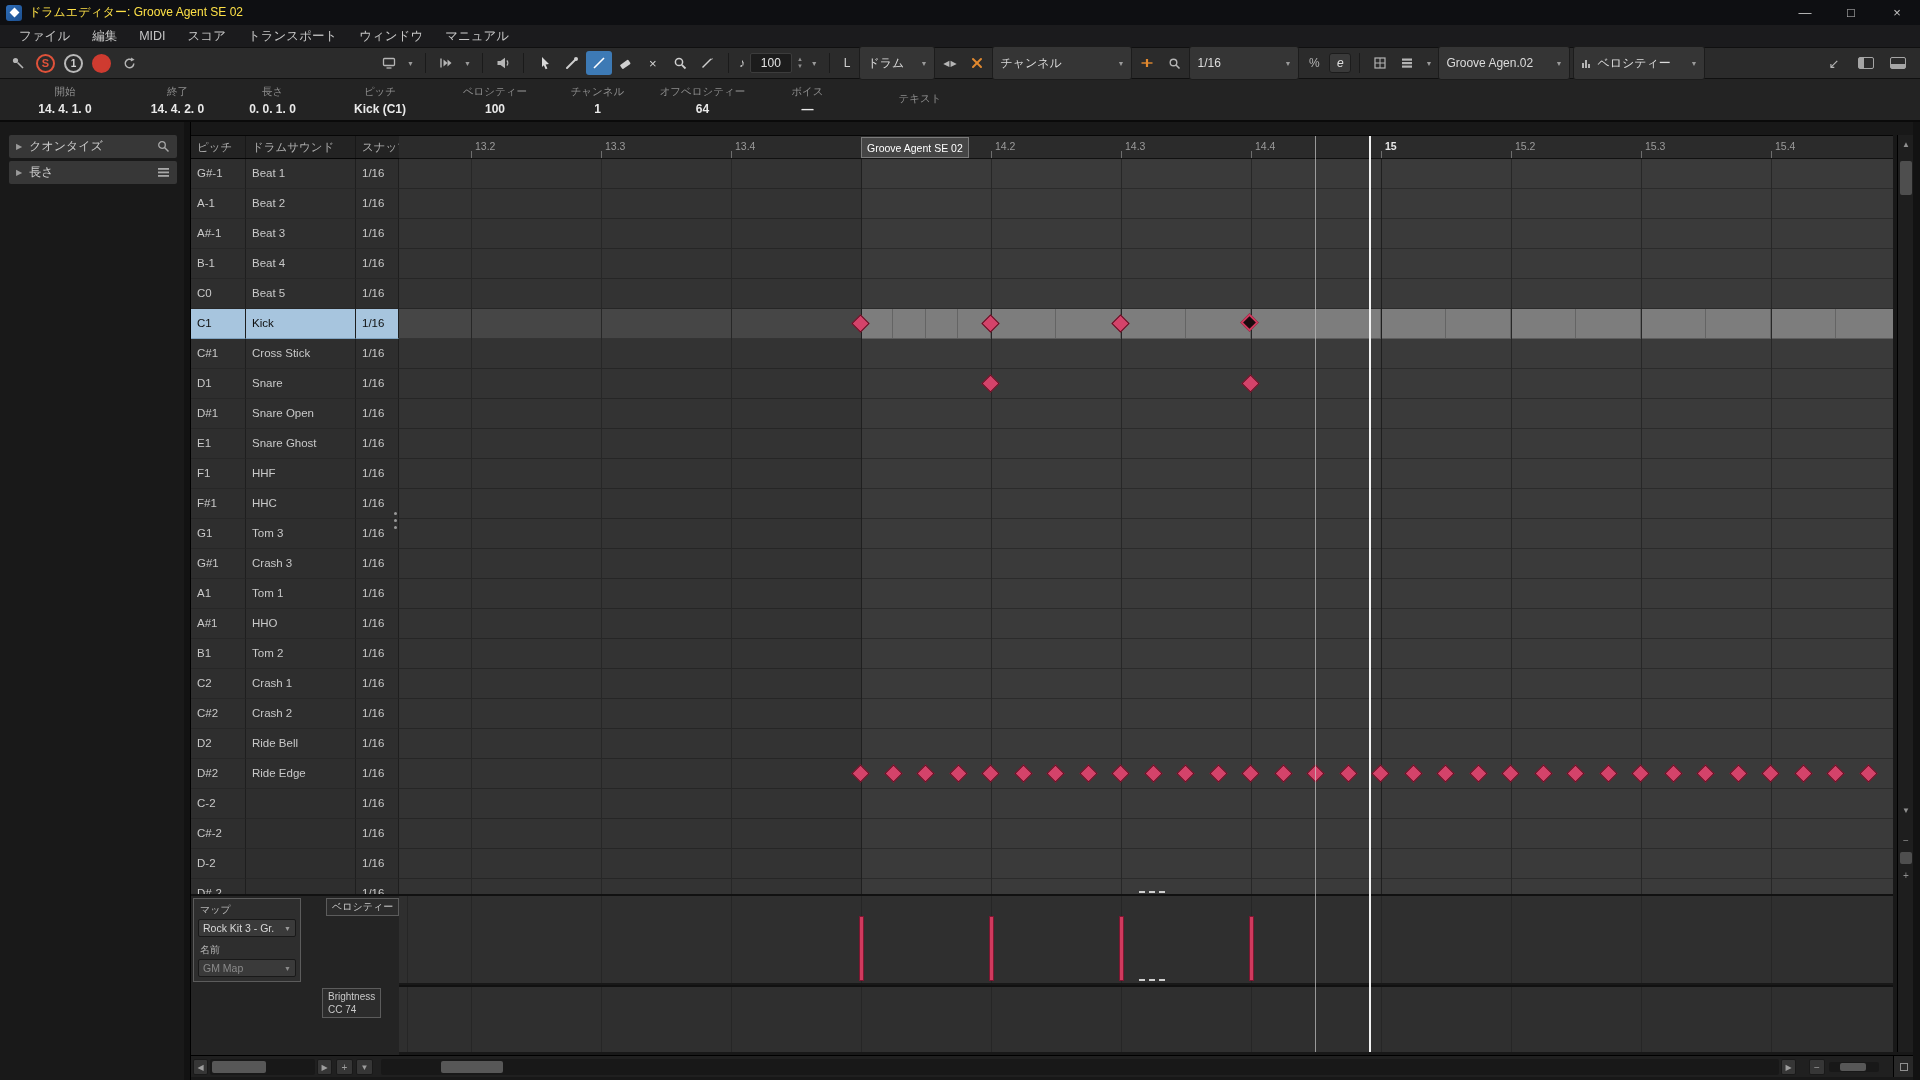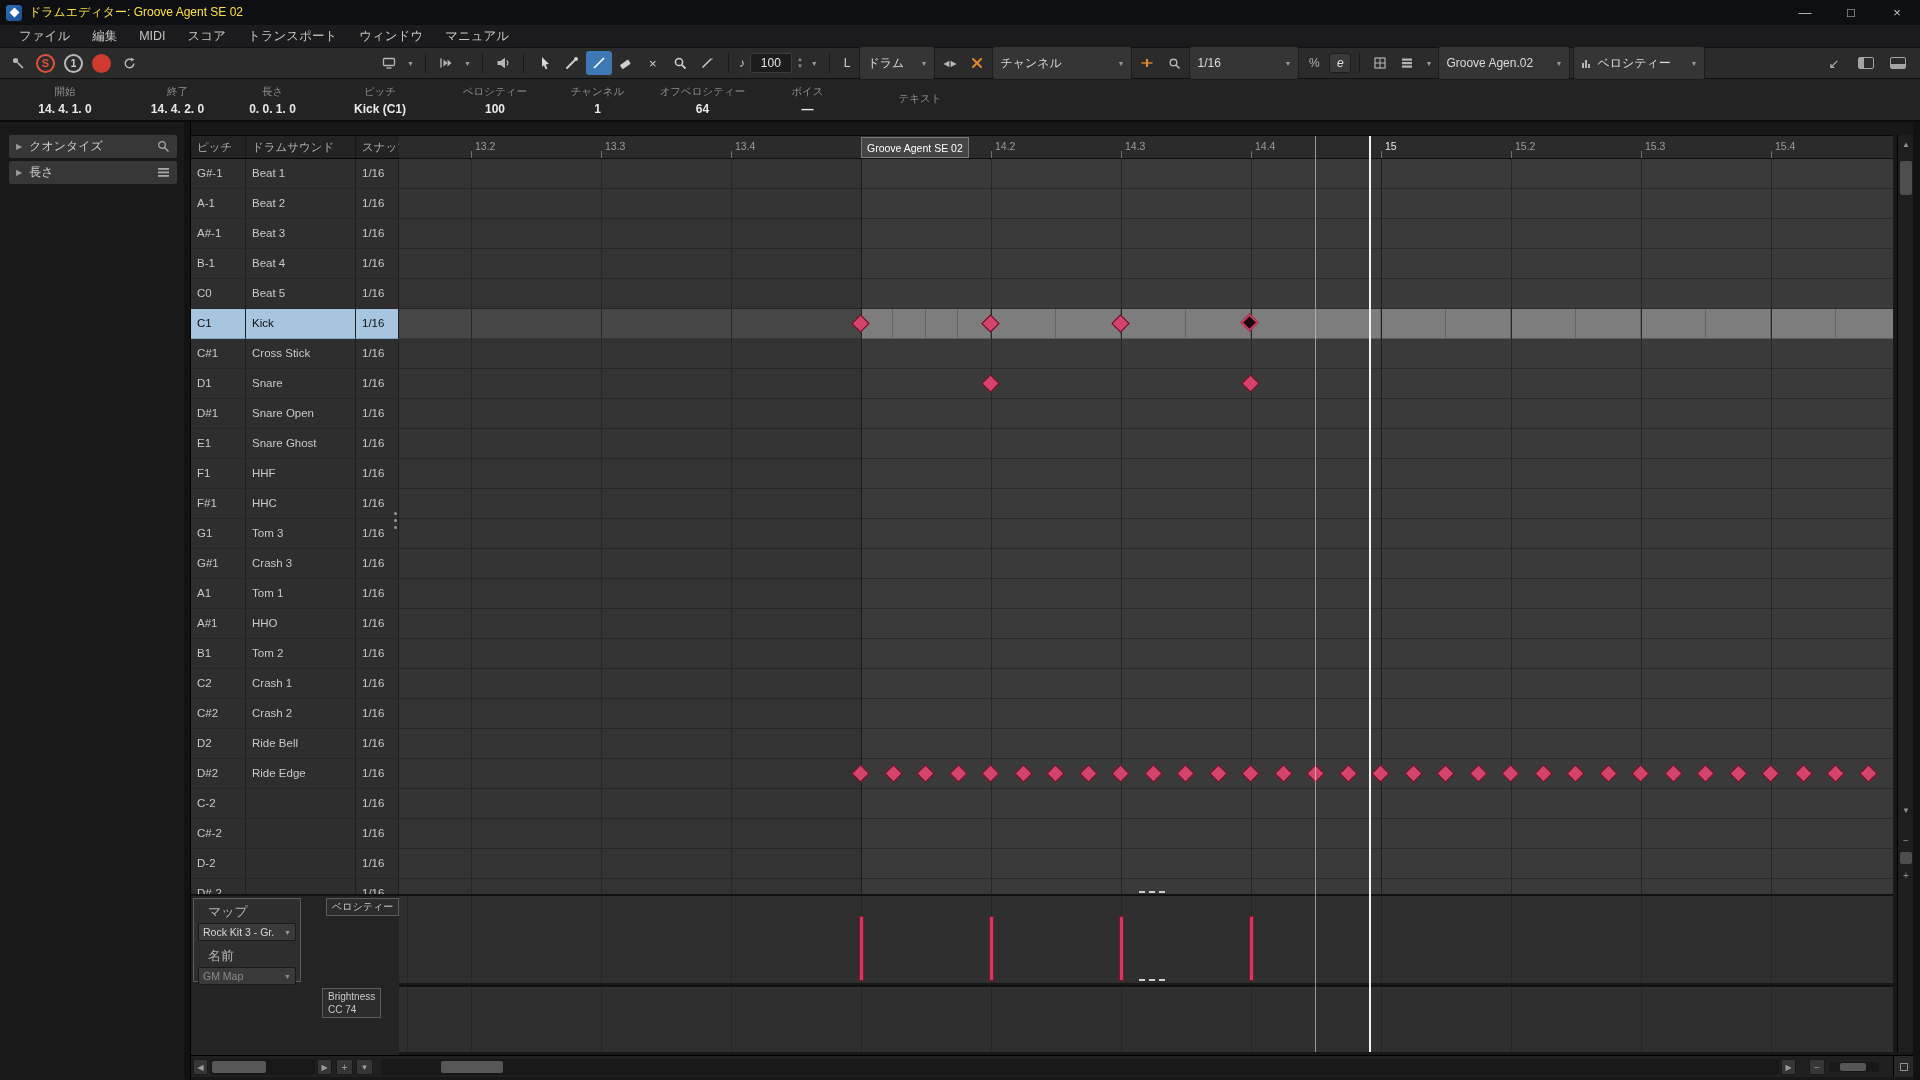--- a/index.html
+++ b/index.html
@@ -52,21 +52,21 @@
   .lp-label{font-size:12px;color:#ccc;white-space:nowrap}
   .lp-icon{margin-left:auto}
   
   .editor{position:absolute;left:190px;top:0;width:1730px;height:958px;background:#181818;border-left:1px solid #000}
   .list-header{position:absolute;left:0;top:13px;width:208px;height:24px;display:flex;background:#232323;border-top:1px solid #060606;border-bottom:1px solid #060606;z-index:4}
   .lh-cell{font-size:11.5px;color:#aeaeae;line-height:22px;padding-left:6px;border-right:1px solid #181818;overflow:hidden;white-space:nowrap}
   .lh-pitch{width:55px}.lh-sound{width:110px}.lh-snap{width:43px;border-right:none}
   .ruler{position:absolute;left:208px;top:13px;width:1494px;height:24px;background:#2b2b2b;border-top:1px solid #060606;border-bottom:1px solid #111;overflow:hidden;z-index:4}
   .tick{position:absolute;bottom:0;width:1px;height:7px;background:#6e6e6e}
   .tick-label{position:absolute;top:4px;font-size:10.5px;color:#9b9b9b;white-space:nowrap}
-  .tick-label.emph{color:#e8e8e8;font-weight:normal}
+  .tick-label.emph{color:#e8e8e8;font-weight:bold}
   .part-label{position:absolute;left:462px;top:1px;height:21px;background:#454545;border:1px solid #7a7a7a;color:#fff;font-size:10.5px;display:flex;align-items:center;padding:0 5px;white-space:nowrap;z-index:3}
   .rows-wrap{position:absolute;left:0;top:37px;width:1702px;height:735px;overflow:hidden;z-index:1}
   .drum-row{display:flex;height:30px}
   .cell{font-size:11.5px;color:#c9c9c9;line-height:29px;padding-left:6px;background:#2e2e2e;border-right:1px solid #1e1e1e;border-bottom:1px solid #272727;overflow:hidden;white-space:nowrap;flex:none}
   .c-pitch{width:55px}.c-sound{width:110px}.c-snap{width:43px}
   .drum-row.sel .cell{background:#a7c5de;color:#0f0f0f;border-bottom-color:#7fa2bf}
   .lane{flex:1;position:relative;background:linear-gradient(90deg,#333 0,#333 462px,#3a3a3a 462px);border-bottom:1px solid rgba(0,0,0,.25)}
   .drum-row.sel .lane{background:linear-gradient(90deg,#464646 0,#464646 462px,#7d7d7d 462px)}
   .sel-ticks{position:absolute;left:462px;top:0;right:0;bottom:0;background:repeating-linear-gradient(90deg,transparent 0,transparent 31.5px,rgba(0,0,0,.2) 31.5px,rgba(0,0,0,.2) 32.5px)}
   .grid-overlay{position:absolute;left:208px;top:37px;width:1494px;height:735px;pointer-events:none;z-index:2}
@@ -74,21 +74,21 @@
   .gline.bar{background:#1f1f1f}
   .notes-layer{position:absolute;left:208px;top:37px;width:1494px;height:735px;overflow:hidden;z-index:3}
   .note{position:absolute;width:13px;height:13px;background:#d4436a;border:1px solid #5a0f20;transform:rotate(45deg)}
   .note.selected{background:#1a0b0f;border:2px solid #cf3a5e}
   .vel-lane,.cc-lane{position:absolute;left:208px;width:1494px;background-color:#2f2f2f;border-top:2px solid #111;overflow:hidden;background-image:repeating-linear-gradient(90deg,#262626 0,#262626 1px,transparent 1px,transparent 130px);background-position:72px 0}
   .vel-lane{top:772px;height:89px}
   .cc-lane{top:863px;height:67px}
   .vbar{position:absolute;bottom:2px;width:5px;background:#cf3a5e;border:1px solid #7c1630}
   .left-bottom{position:absolute;left:0;top:772px;width:208px;height:161px;background:#242424;border-top:2px solid #111;z-index:4}
   .map-box{position:absolute;left:2px;top:2px;width:108px;height:84px;background:#2e2e2e;border:1px solid #5c5c5c;padding:3px 4px}
-  .map-lbl{font-size:13px;color:#b5b5b5;margin:1px 0 2px 10px;white-space:nowrap}
+  .map-lbl{font-size:10px;color:#b5b5b5;margin:1px 0 2px 2px;white-space:nowrap}
   .map-dd{height:18px;background:#3a3a3a;border:1px solid #191919;border-radius:2px;display:flex;align-items:center;font-size:10.5px;color:#d8d8d8;padding:0 4px;gap:4px;white-space:nowrap;overflow:hidden}
   .map-dd .chev{margin-left:auto;padding:0}
   .map-dd.disabled span{color:#8a8a8a}
   .lane-tag{position:absolute;background:#2c2c2c;border:1px solid #5c5c5c;color:#c9c9c9;font-size:10px;padding:1px 5px;white-space:nowrap}
   .vel-tag{left:135px;top:2px}
   .cc-tag{left:131px;top:92px;line-height:13px}
   .cursor{position:absolute;top:14px;height:916px;z-index:6;pointer-events:none}
   .cursor.secondary{width:1px;background:rgba(210,210,210,.65)}
   .cursor.playhead{width:2px;background:#f2f2f2}
   .dash{position:absolute;width:26px;height:0;border-top:2px dashed #cfcfcf;z-index:7}

